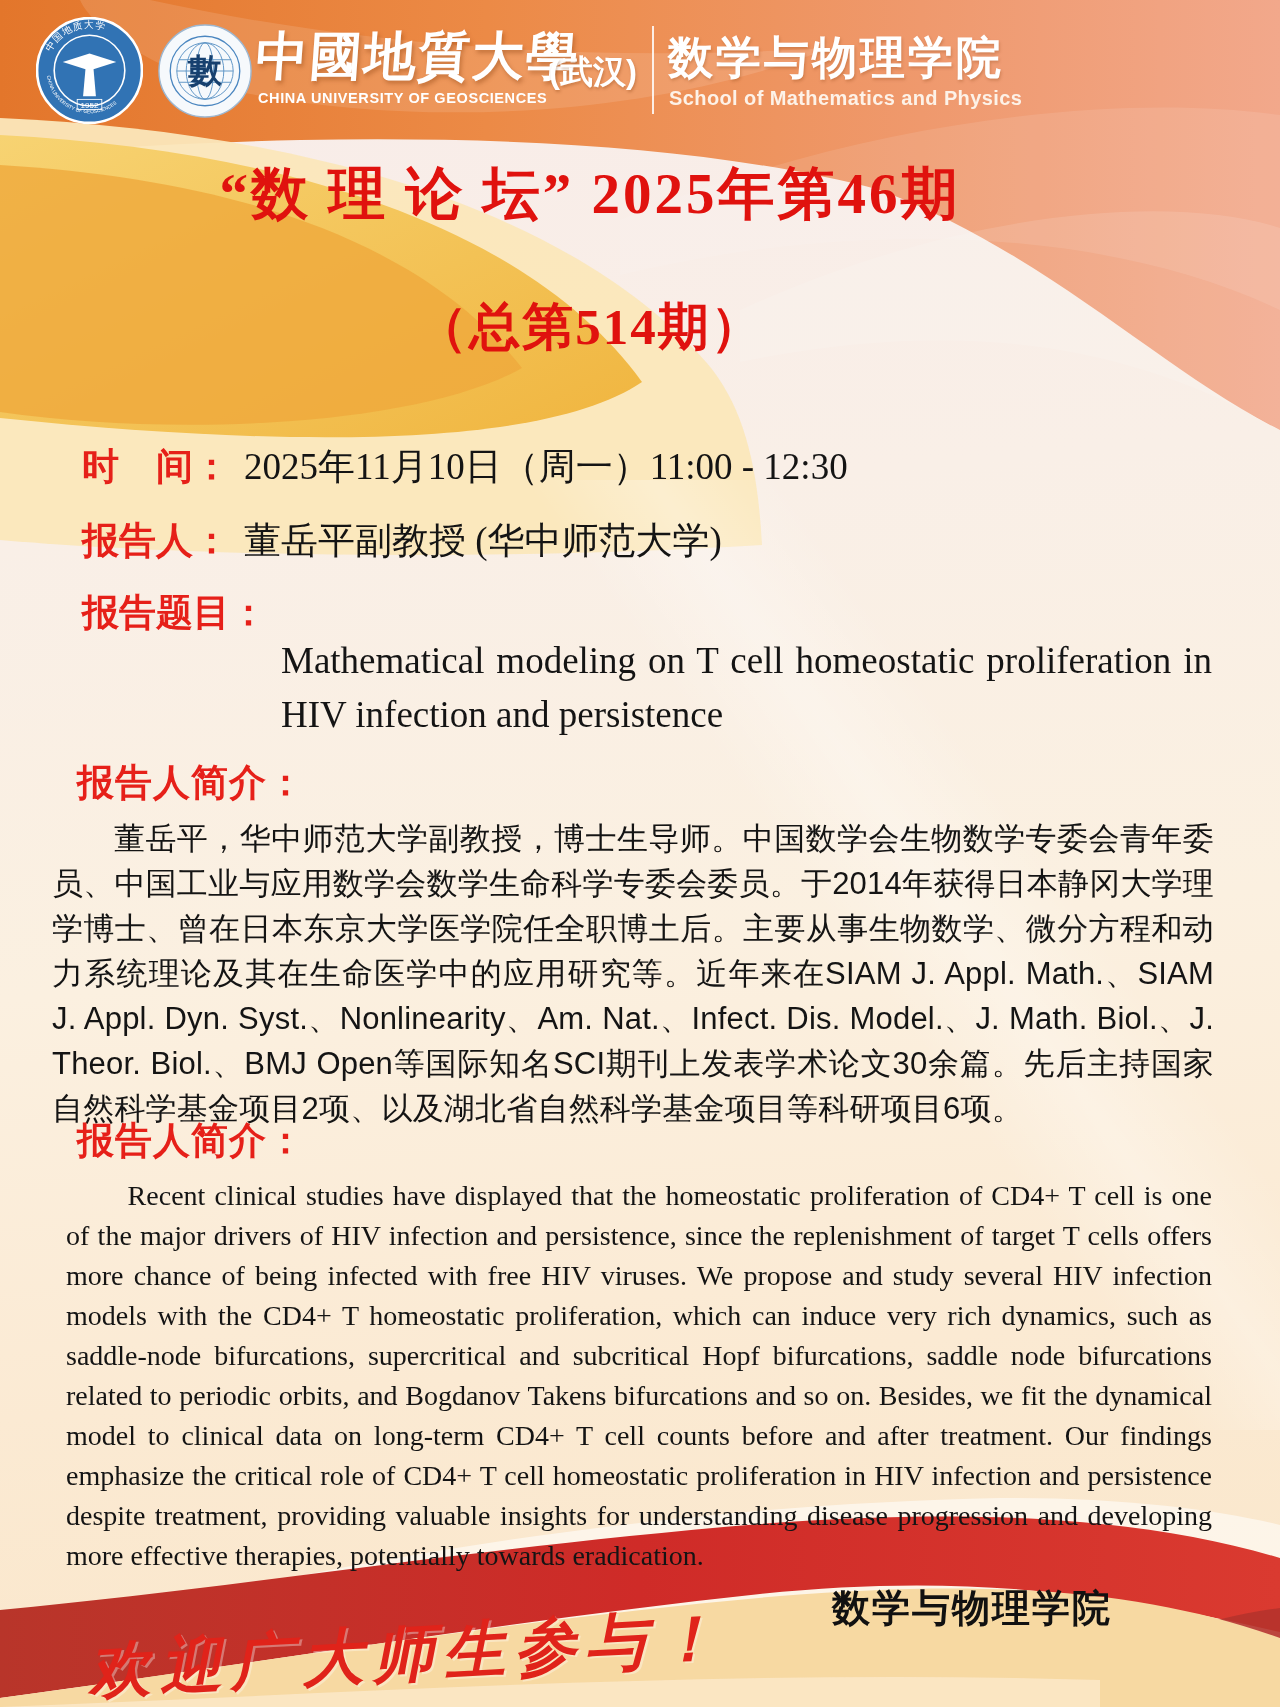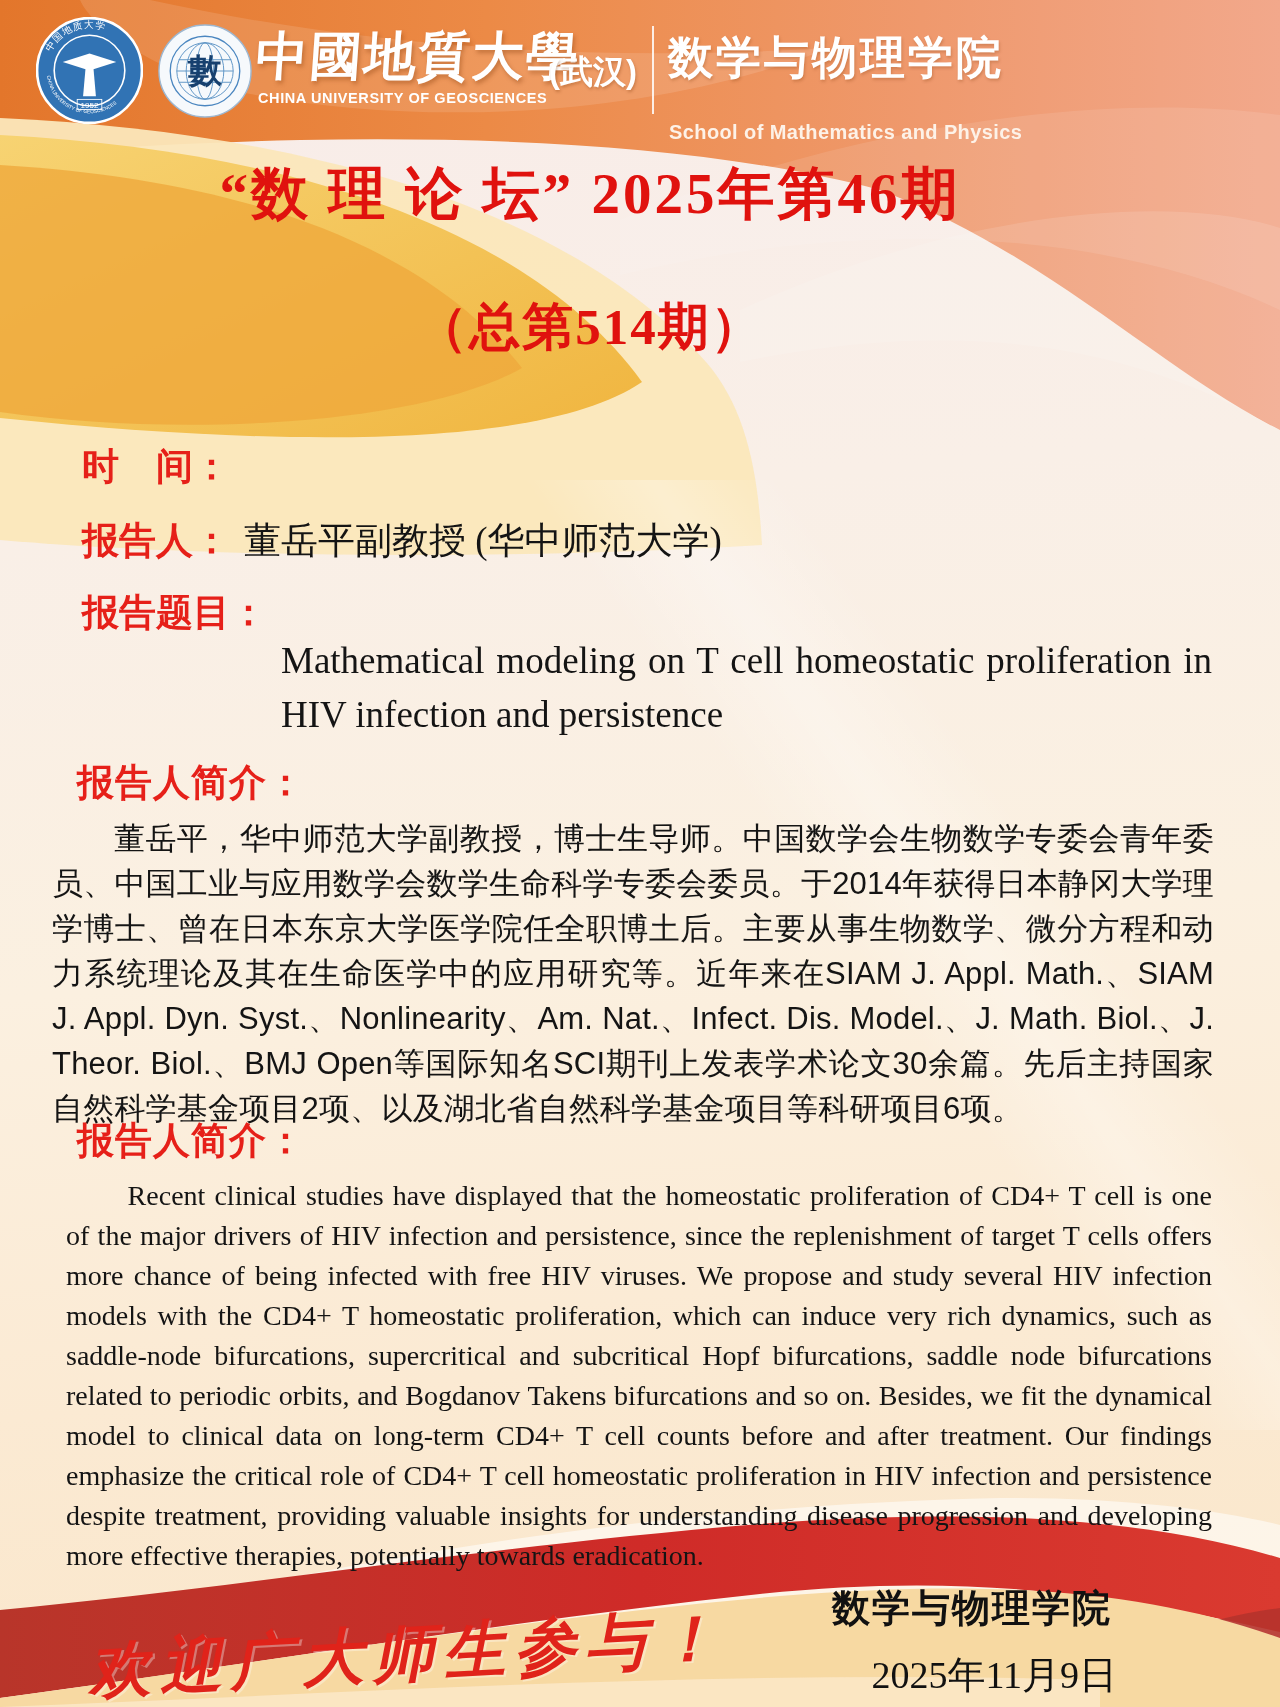--- a/index.html
+++ b/index.html
@@ -22,21 +22,21 @@
   .logo2{left:158px;top:24px;width:94px;height:94px;}
   .uni-zh{position:absolute;left:256px;top:22px;font-size:52px;font-weight:900;color:#ffffff;
     letter-spacing:2px;text-shadow:2px 3px 4px rgba(120,50,0,.35);font-family:"Liberation Serif","DejaVu Serif",serif;
     transform:skewX(-4deg);}
   .campus{position:absolute;left:549px;top:50px;font-size:33px;font-weight:700;color:#ffffff;
     text-shadow:1px 2px 3px rgba(120,50,0,.3);}
   .uni-en{position:absolute;left:258px;top:90px;font-size:14.5px;font-weight:700;color:#ffffff;letter-spacing:.6px;}
   .hdr-divider{position:absolute;left:652px;top:26px;width:2px;height:88px;background:rgba(255,255,255,.85);}
   .school-zh{position:absolute;left:668px;top:28px;font-size:45px;font-weight:700;color:#ffffff;letter-spacing:3px;
     text-shadow:1px 2px 3px rgba(120,50,0,.25);}
-  .school-en{position:absolute;left:669px;top:87px;font-size:20px;font-weight:600;color:#fdf2e8;letter-spacing:.4px;margin-top:34px;}
+  .school-en{position:absolute;left:669px;top:87px;font-size:20px;font-weight:600;color:#fdf2e8;letter-spacing:.4px;}
 
   
   .title1{position:absolute;top:156px;left:0;width:1280px;text-align:center;transform:translateX(-50px);
     font-family:"Liberation Serif","DejaVu Serif",serif;font-weight:700;font-size:57px;color:#e0120e;
     letter-spacing:3px;z-index:3;}
   .title2{position:absolute;top:293px;left:0;width:1280px;text-align:center;transform:translateX(-50px);
     font-family:"Liberation Serif","DejaVu Serif",serif;font-weight:700;font-size:51px;color:#e0120e;
     letter-spacing:2px;z-index:3;}
 
   
@@ -135,20 +135,21 @@
     <div class="school-zh">数学与物理学院</div>
     <div class="school-en">School of Mathematics and Physics</div>
   </div>
 
   <div class="title1">“数 理 论 坛” 2025年第46期</div>
   <div class="title2">（总第514期）</div>
 
   <div class="info">
     <div class="row row-time">
       <span class="lbl">时　间：</span>
+      <span class="val">2025年11月10日（周一）11:00 - 12:30</span>
     </div>
     <div class="row row-speaker">
       <span class="lbl">报告人：</span>
       <span class="val">董岳平副教授 (华中师范大学)</span>
     </div>
     <div class="row row-topic">
       <span class="lbl">报告题目：</span>
       <span class="val">Mathematical modeling on T cell homeostatic proliferation in HIV infection and persistence</span>
     </div>
   </div>
@@ -169,15 +170,14 @@
     </defs>
     <path d="M0,1645 C300,1565 650,1505 1000,1498 C1120,1497 1220,1510 1280,1525 L1280,1707 L0,1707 Z" fill="#ffffff" opacity="0.55"></path>
     <path d="M0,1610 C260,1585 470,1548 760,1524 C1000,1506 1160,1522 1280,1558 L1280,1632 C1100,1590 950,1574 760,1594 C500,1622 240,1666 0,1698 Z" fill="url(#gRibbon)"></path>
     <path d="M1020,1707 C1110,1646 1215,1616 1280,1608 L1280,1707 Z" fill="#b5332c" opacity="0.9"></path>
     <path d="M0,1698 C240,1666 520,1618 780,1596 C1000,1578 1150,1592 1280,1638 L1280,1707 L0,1707 Z" fill="#f7d9a2"></path>
     <path d="M0,1707 C340,1694 720,1668 1100,1680 L1100,1707 Z" fill="#fce8c8" opacity="0.85"></path>
   </svg>
 
   <div class="welcome">欢迎广大师生参与！</div>
   <div class="org">数学与物理学院</div>
-  <div class="fdate">2025年11月9日</div>
 
 </div>
 
 </body></html>

